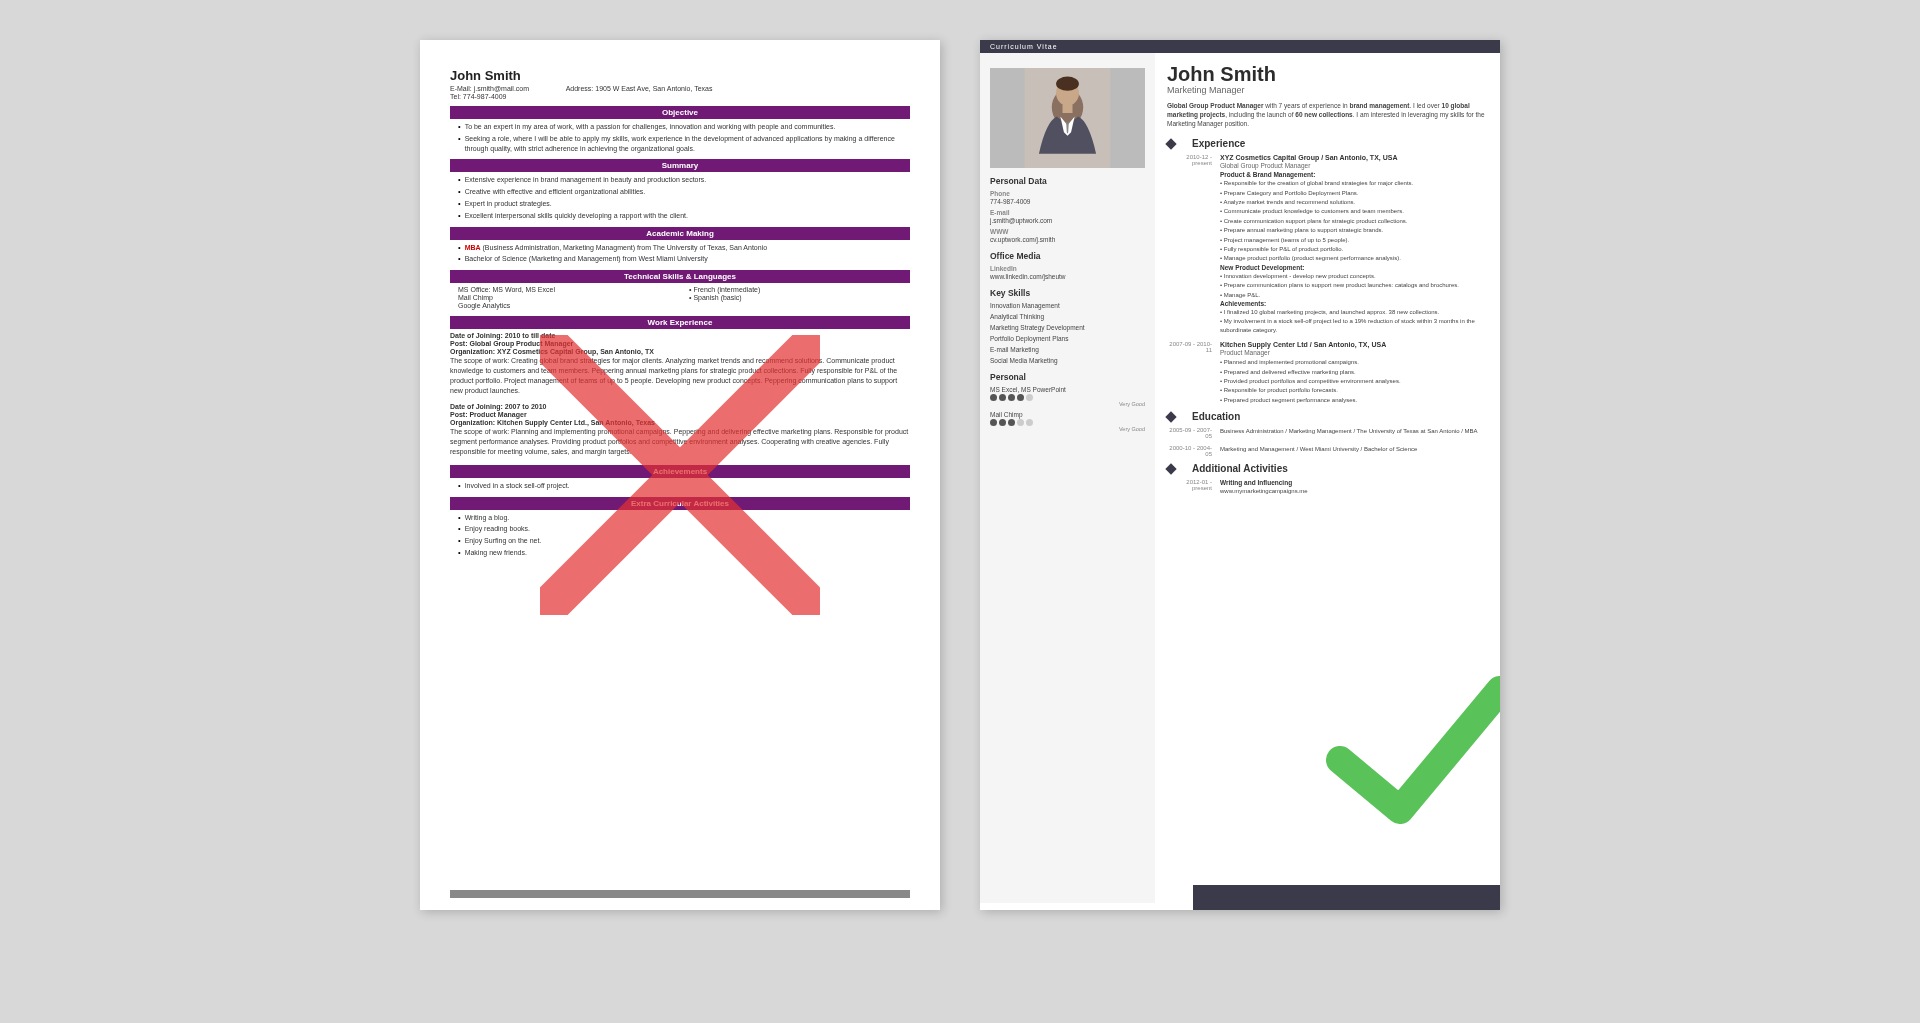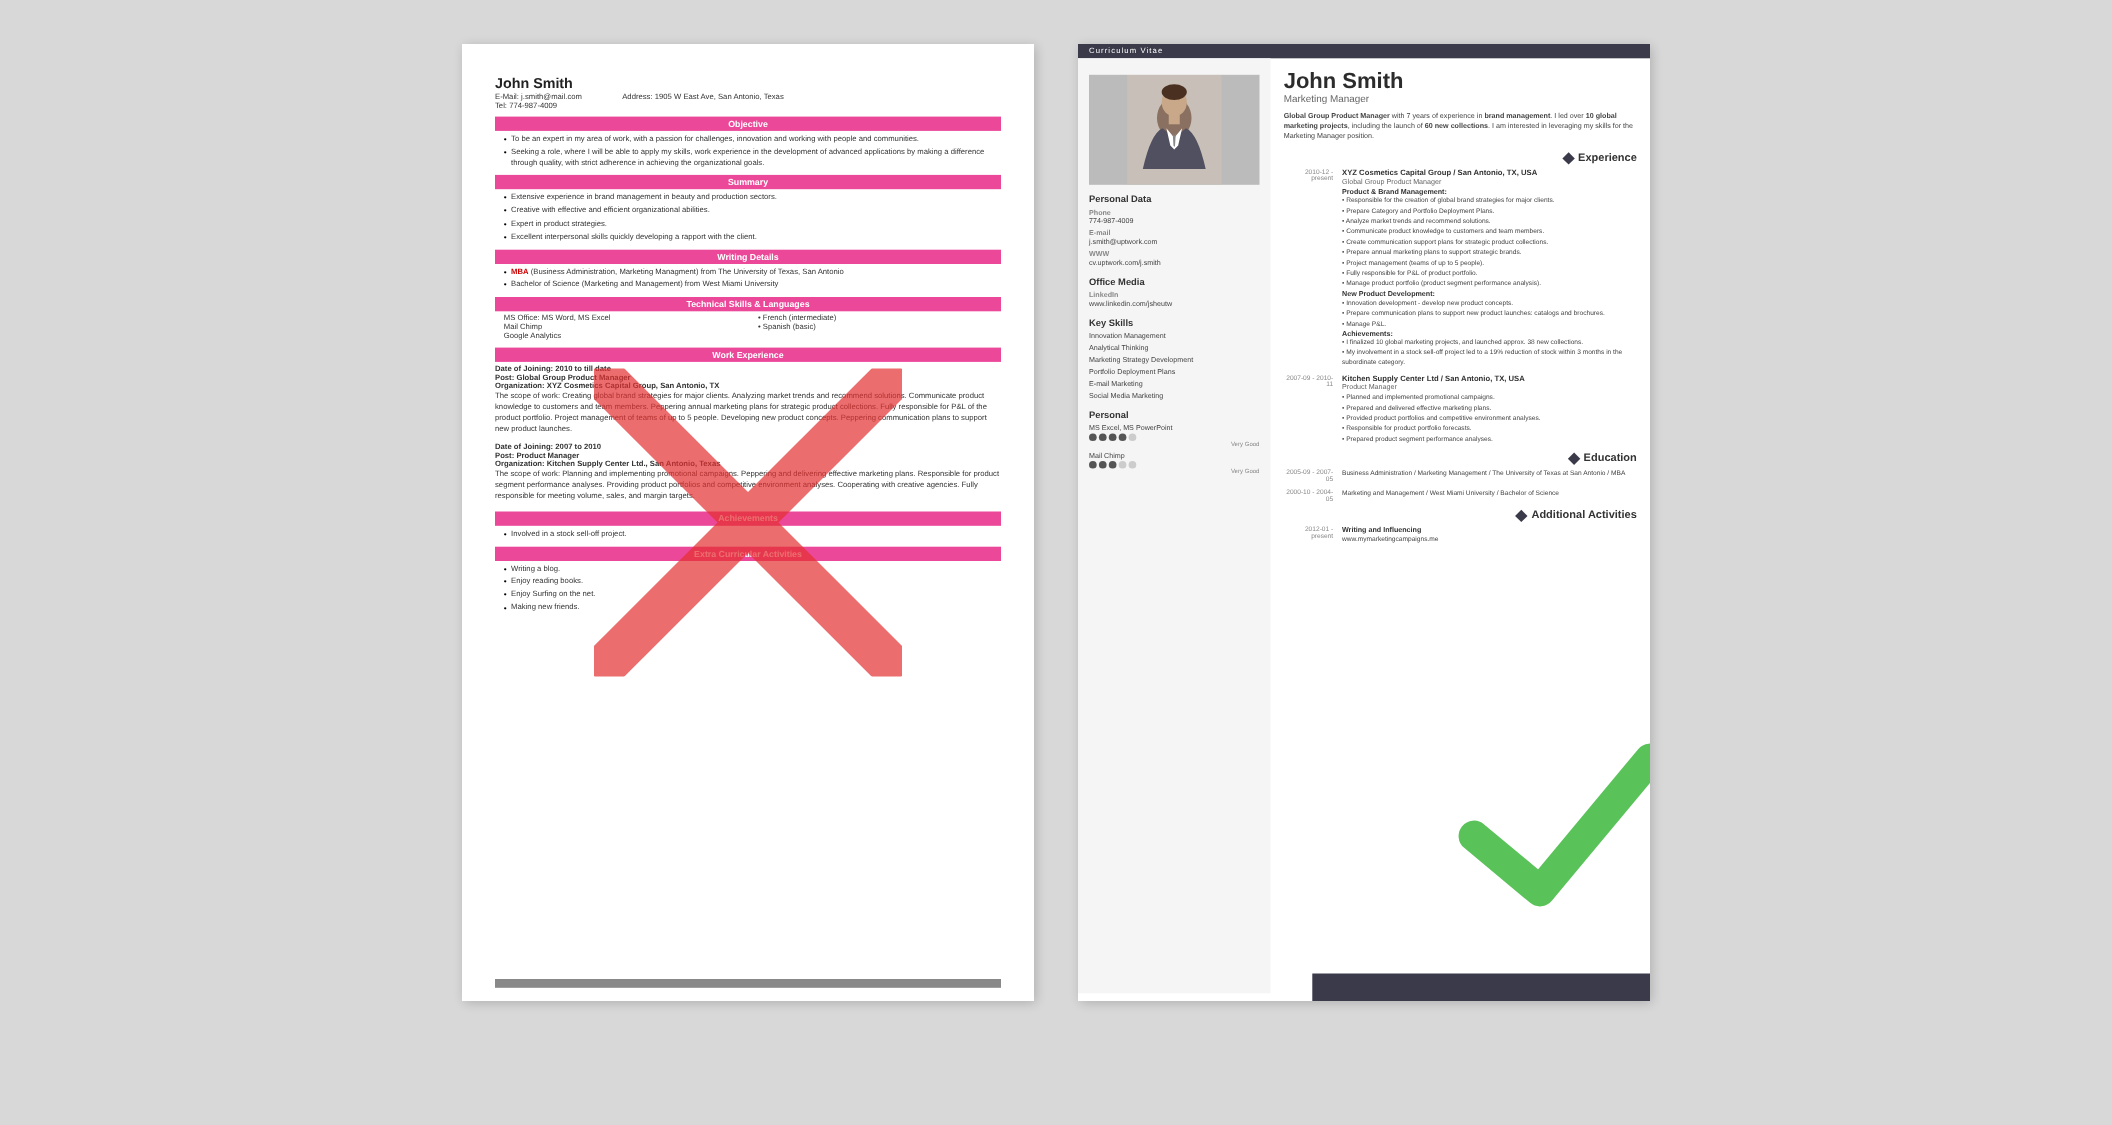--- a/index.html
+++ b/index.html
@@ -55,21 +55,21 @@
       margin-bottom: 2px;
     }
 
     .resume-left .contact-line {
       font-size: 7px;
       color: #333;
       margin-bottom: 1px;
     }
 
     .section-header-left {
-      background: #ec4899;
+      background: #701a75;
       color: white;
       text-align: center;
       padding: 2px 4px;
       font-size: 8px;
       font-weight: bold;
       margin: 6px 0 3px 0;
     }
 
     .bullet-item {
       display: flex;
@@ -268,22 +268,21 @@
 
     .main-section-title {
       font-size: 10px;
       font-weight: bold;
       color: #333;
       margin-bottom: 5px;
       margin-top: 6px;
       border-bottom: none;
       display: flex;
       align-items: center;
-      gap: 5px;
-      justify-content: flex-end;
+      gap: 17px;
     }
 
     .section-diamond {
       width: 8px;
       height: 8px;
       background: #3a3a4a;
       transform: rotate(45deg);
       flex-shrink: 0;
     }
 
@@ -369,21 +368,21 @@
     <div class="bullet-item">
       <span class="bullet-text">Creative with effective and efficient organizational abilities.</span>
     </div>
     <div class="bullet-item">
       <span class="bullet-text">Expert in product strategies.</span>
     </div>
     <div class="bullet-item">
       <span class="bullet-text">Excellent interpersonal skills quickly developing a rapport with the client.</span>
     </div>
 
-    <div class="section-header-left">Writing Details</div>
+    <div class="section-header-left">Academic Making</div>
     <div class="bullet-item">
       <span class="bullet-text"><span class="mba-highlight">MBA</span> (Business Administration, Marketing Managment) from The University of Texas, San Antonio</span>
     </div>
     <div class="bullet-item">
       <span class="bullet-text">Bachelor of Science (Marketing and Management) from West Miami University</span>
     </div>
 
     <div class="section-header-left">Technical Skills &amp; Languages</div>
     <div class="two-col" style="padding-left:8px; margin-bottom:3px;">
       <div class="col-left">

